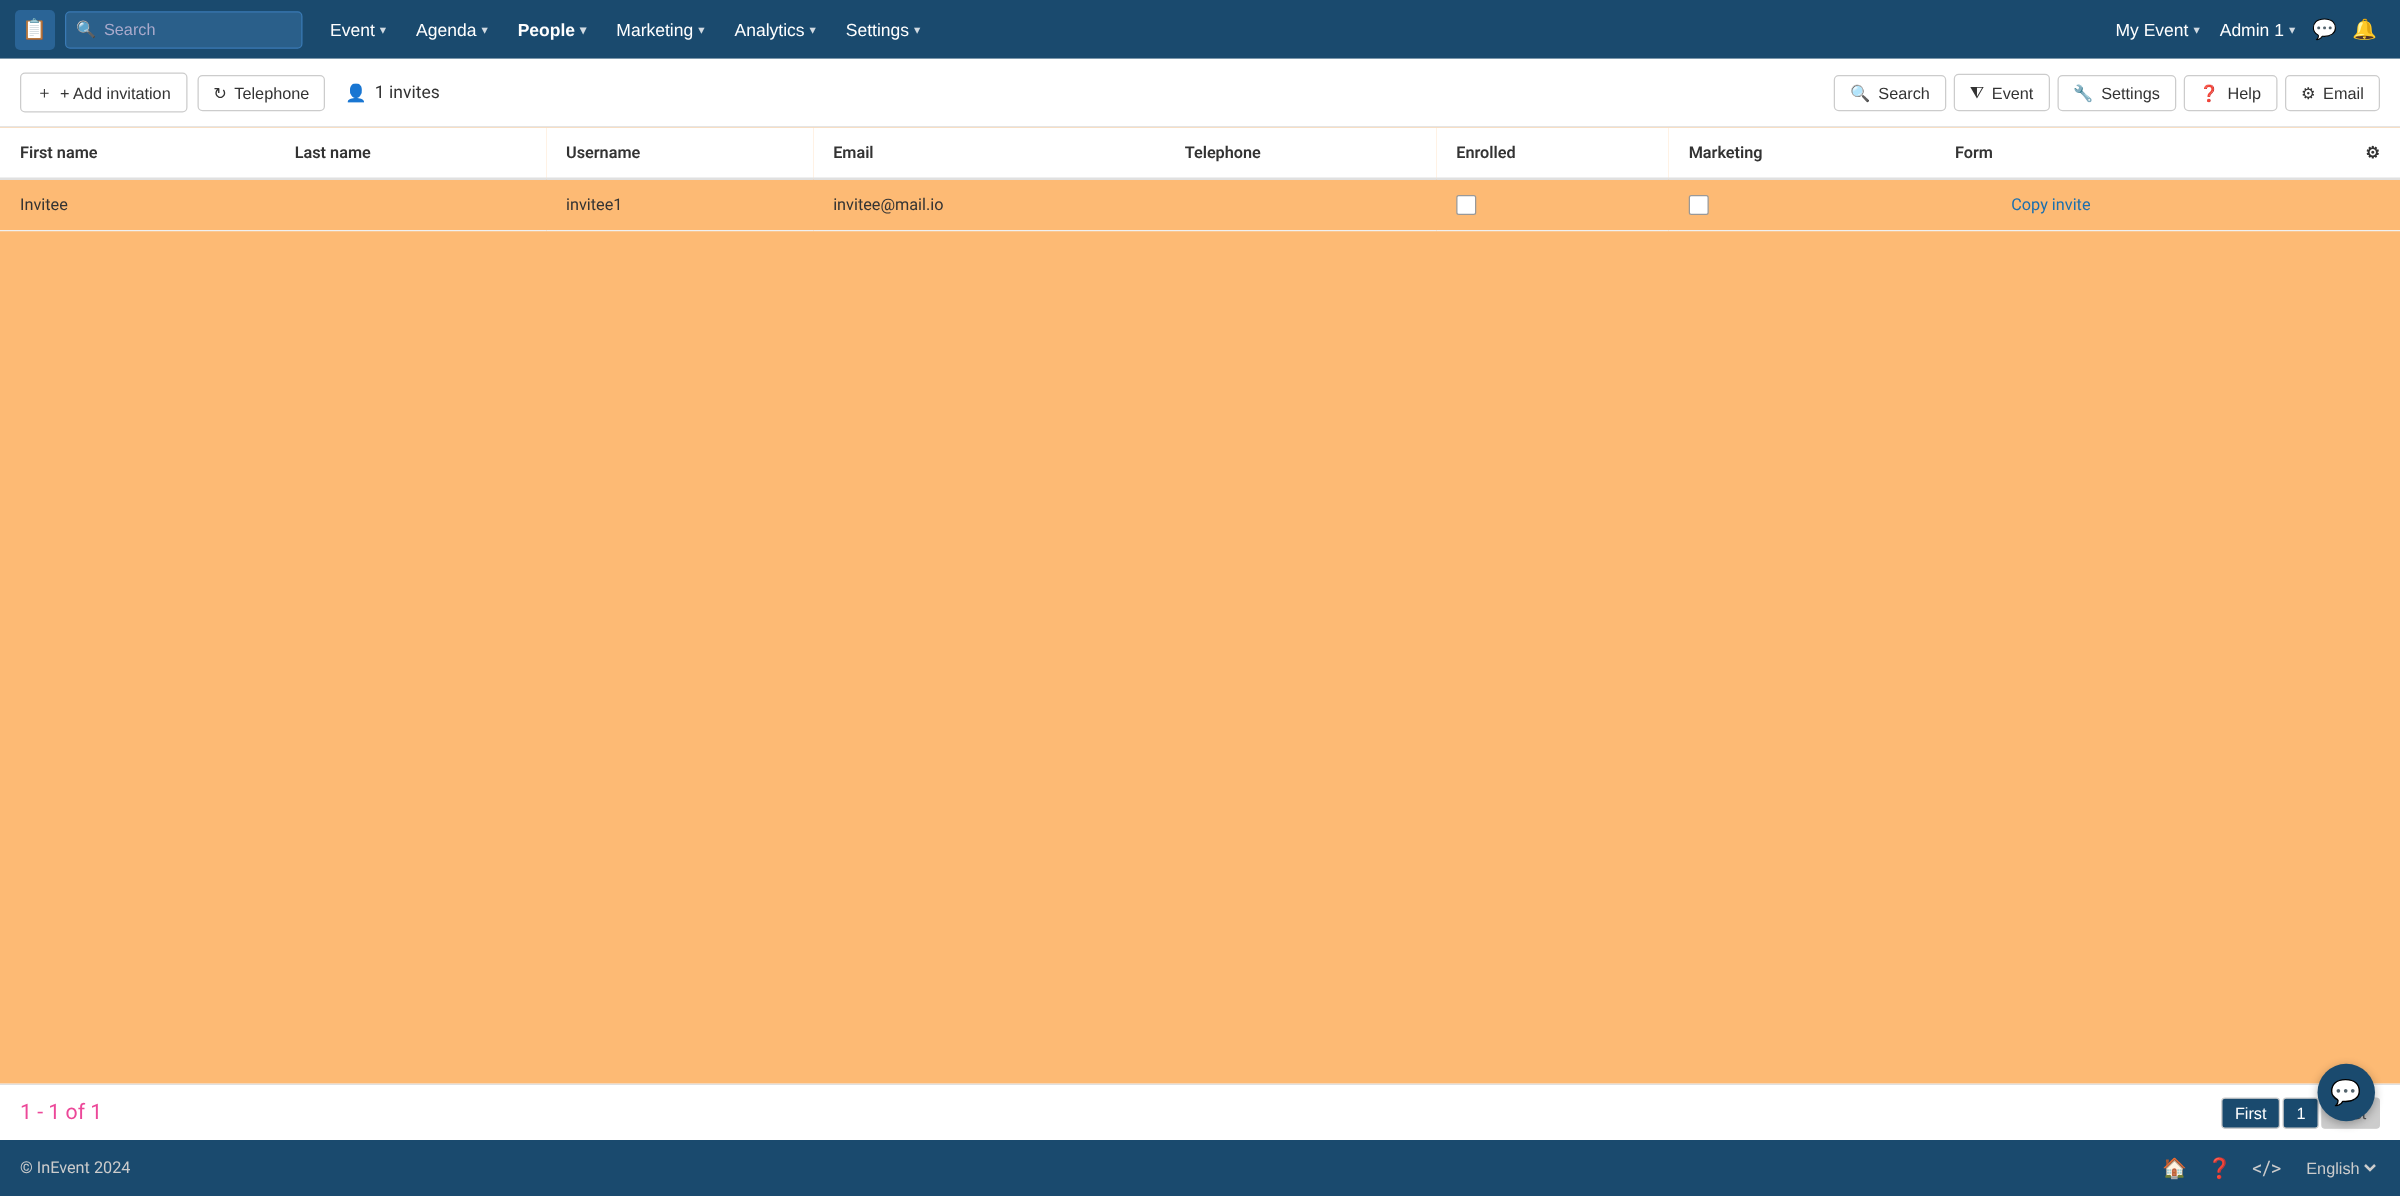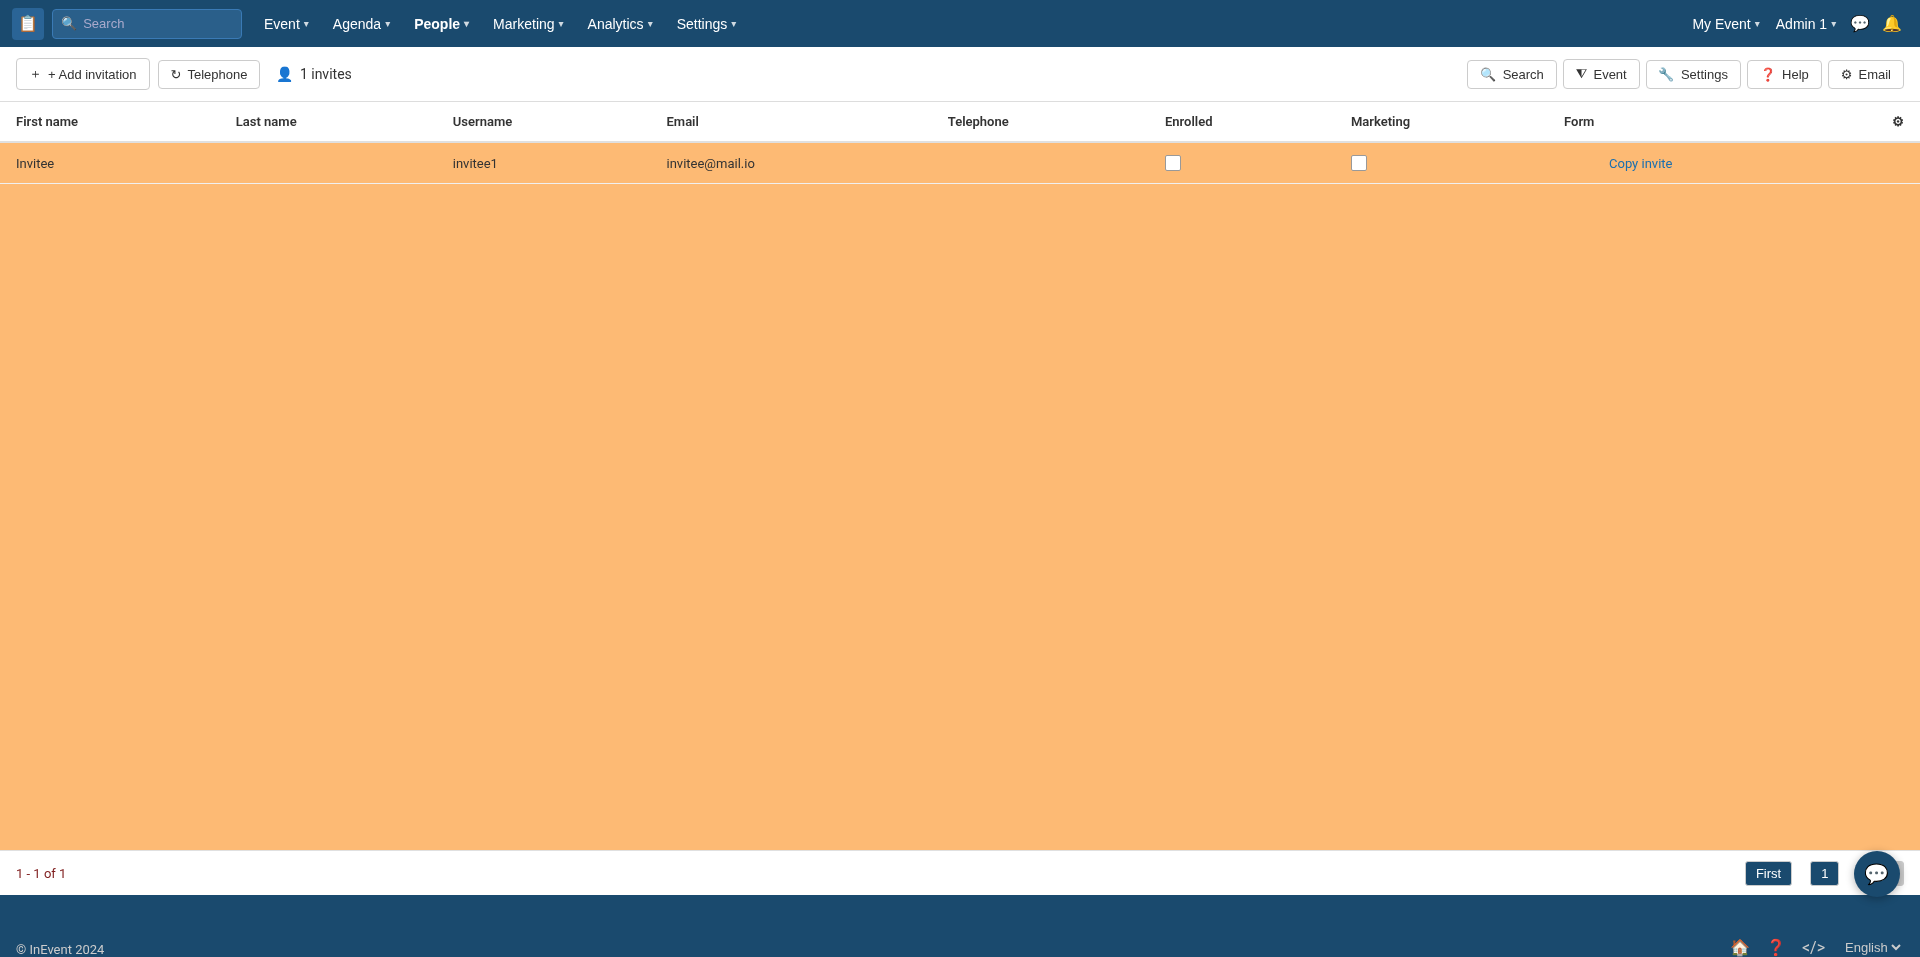--- a/index.html
+++ b/index.html
@@ -197,25 +197,25 @@
     .pagination-bar {
       background: white;
       border-top: 1px solid #e0e0e0;
       height: 45px;
       display: flex;
       align-items: center;
       padding: 0 16px;
       flex-shrink: 0;
     }
     .pagination-info {
-      font-size: 13px;
-      color: #7f1d1d;
+      font-size: 17px;
+      color: #ec4899;
     }
     .pagination-spacer { flex: 1; }
-    .pagination-btns { display: flex; align-items: center; gap: 18px; padding-left: 16px; }
+    .pagination-btns { display: flex; align-items: center; gap: 2px; padding-left: 16px; }
     .page-btn {
       border: 1px solid #ccc;
       background: #1a4a6e;
       color: white;
       border-radius: 3px;
       padding: 4px 10px;
       cursor: pointer;
       font-size: 13px;
     }
     .page-btn.current-page {
@@ -241,23 +241,23 @@
       cursor: pointer;
       font-size: 20px;
       box-shadow: 0 2px 8px rgba(0,0,0,0.3);
       z-index: 100;
     }
 
     
     .bottom-bar {
       background: #1a4a6e;
       color: #ccc;
-      height: 62px;
-      display: flex;
-      align-items: flex-end;
+      height: 45px;
+      display: flex;
+      align-items: center;
       padding: 0 16px;
       font-size: 13px;
       flex-shrink: 0;
     }
     .bottom-bar-spacer { flex: 1; }
     .bottom-bar-right { display: flex; align-items: center; gap: 16px; }
     .bottom-icon {
       color: #ccc;
       font-size: 16px;
       cursor: pointer;

